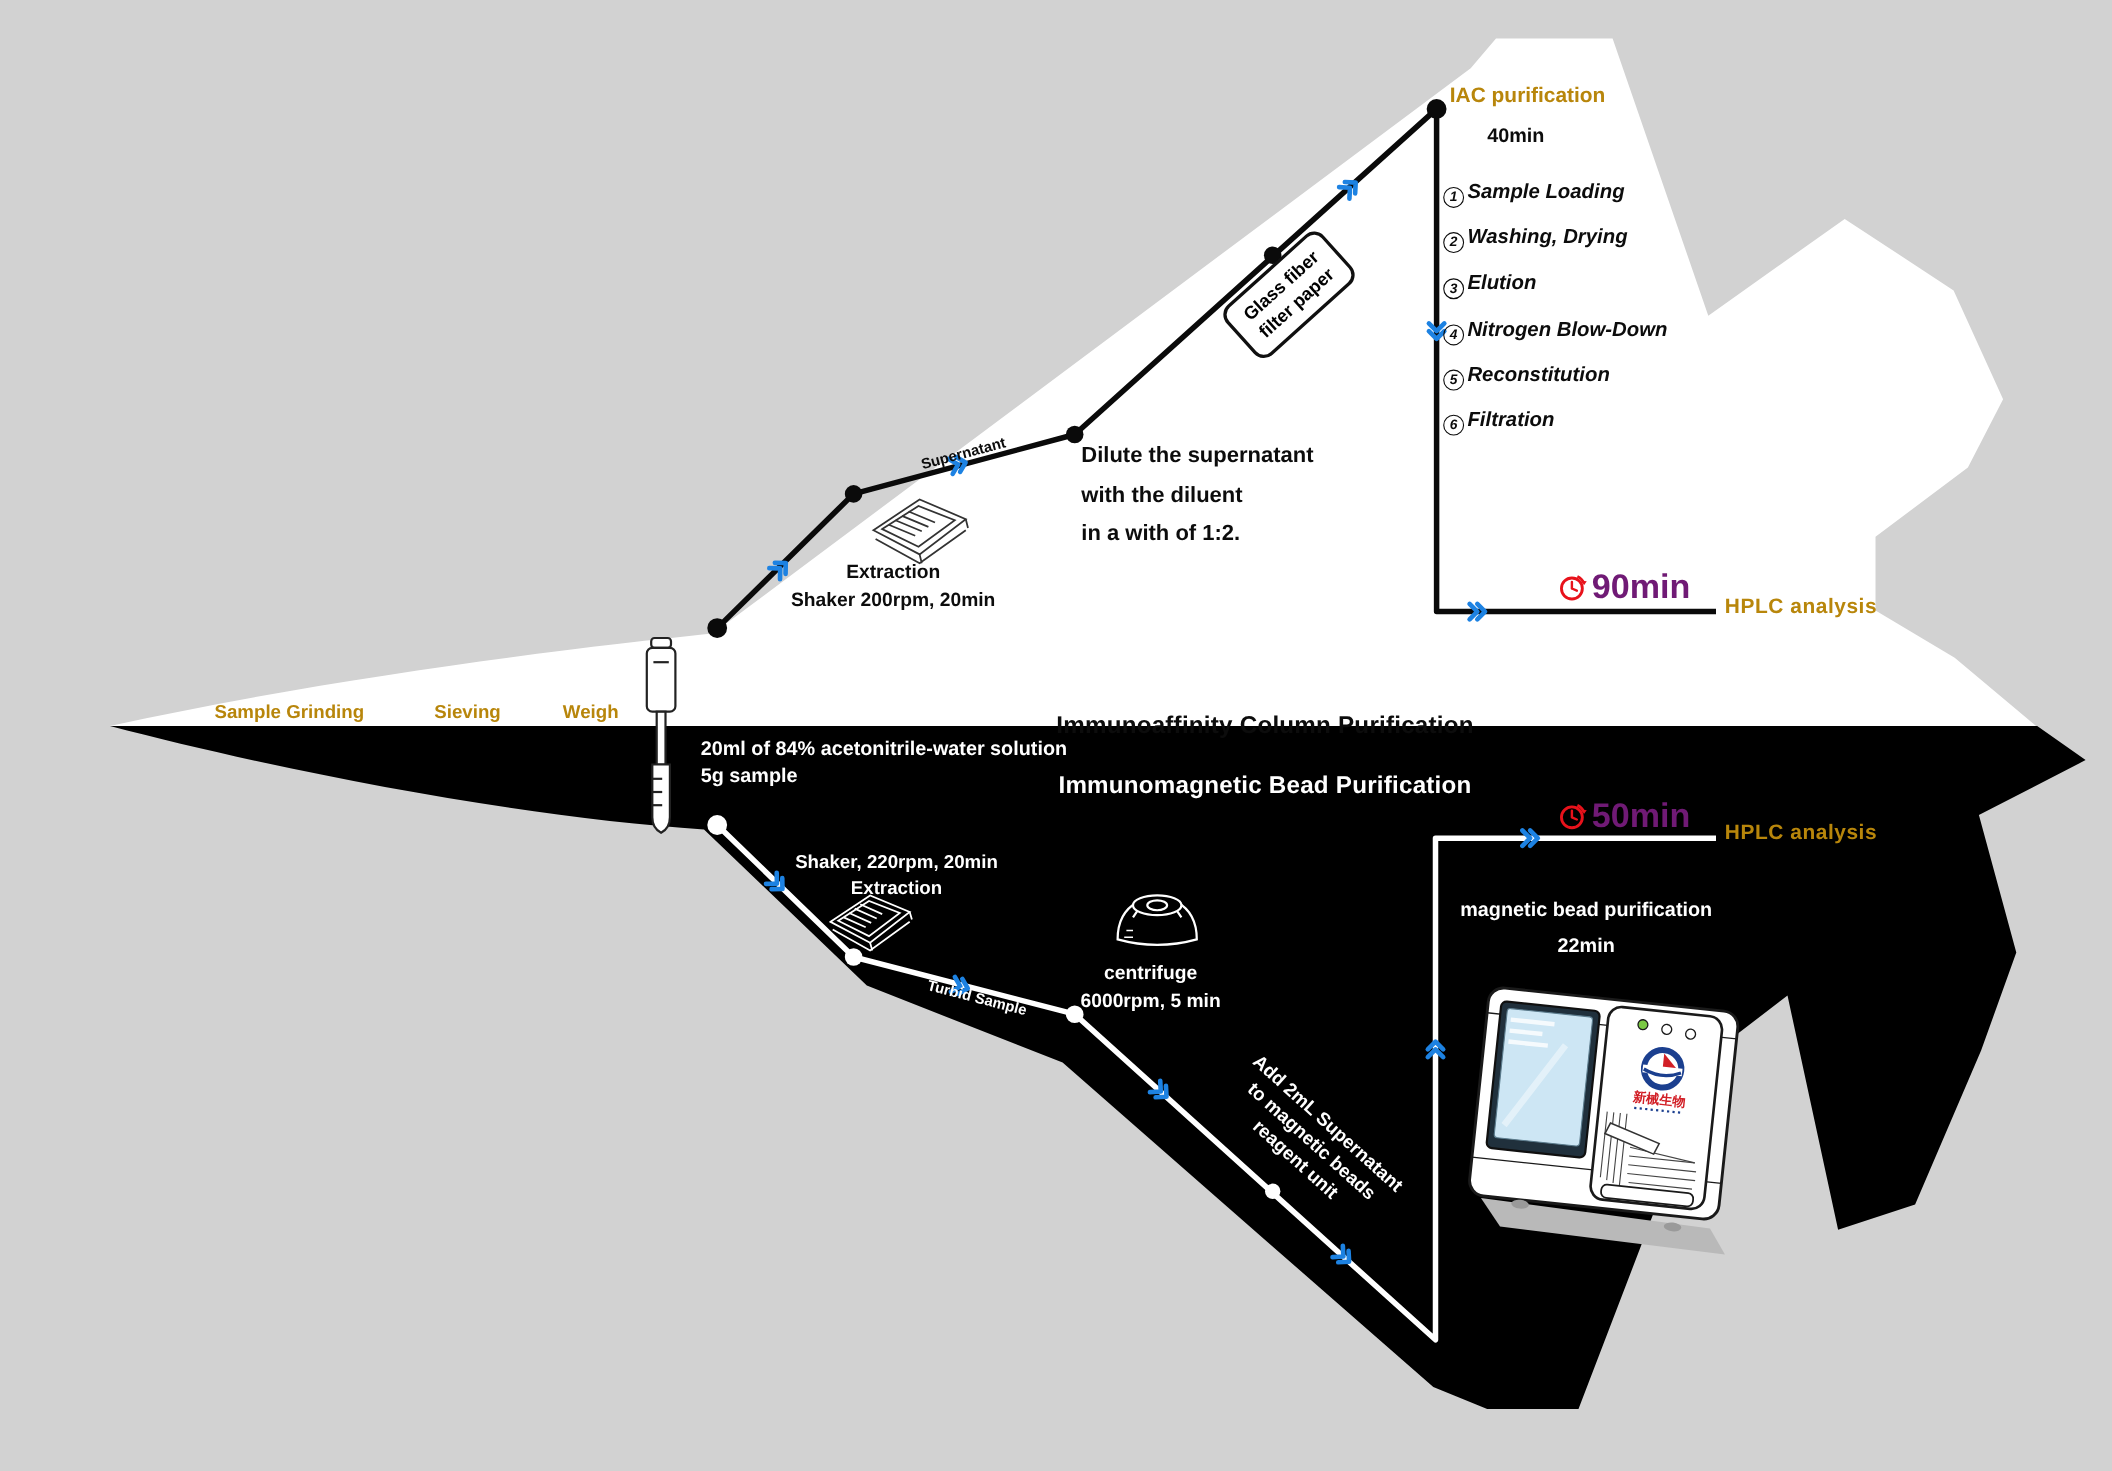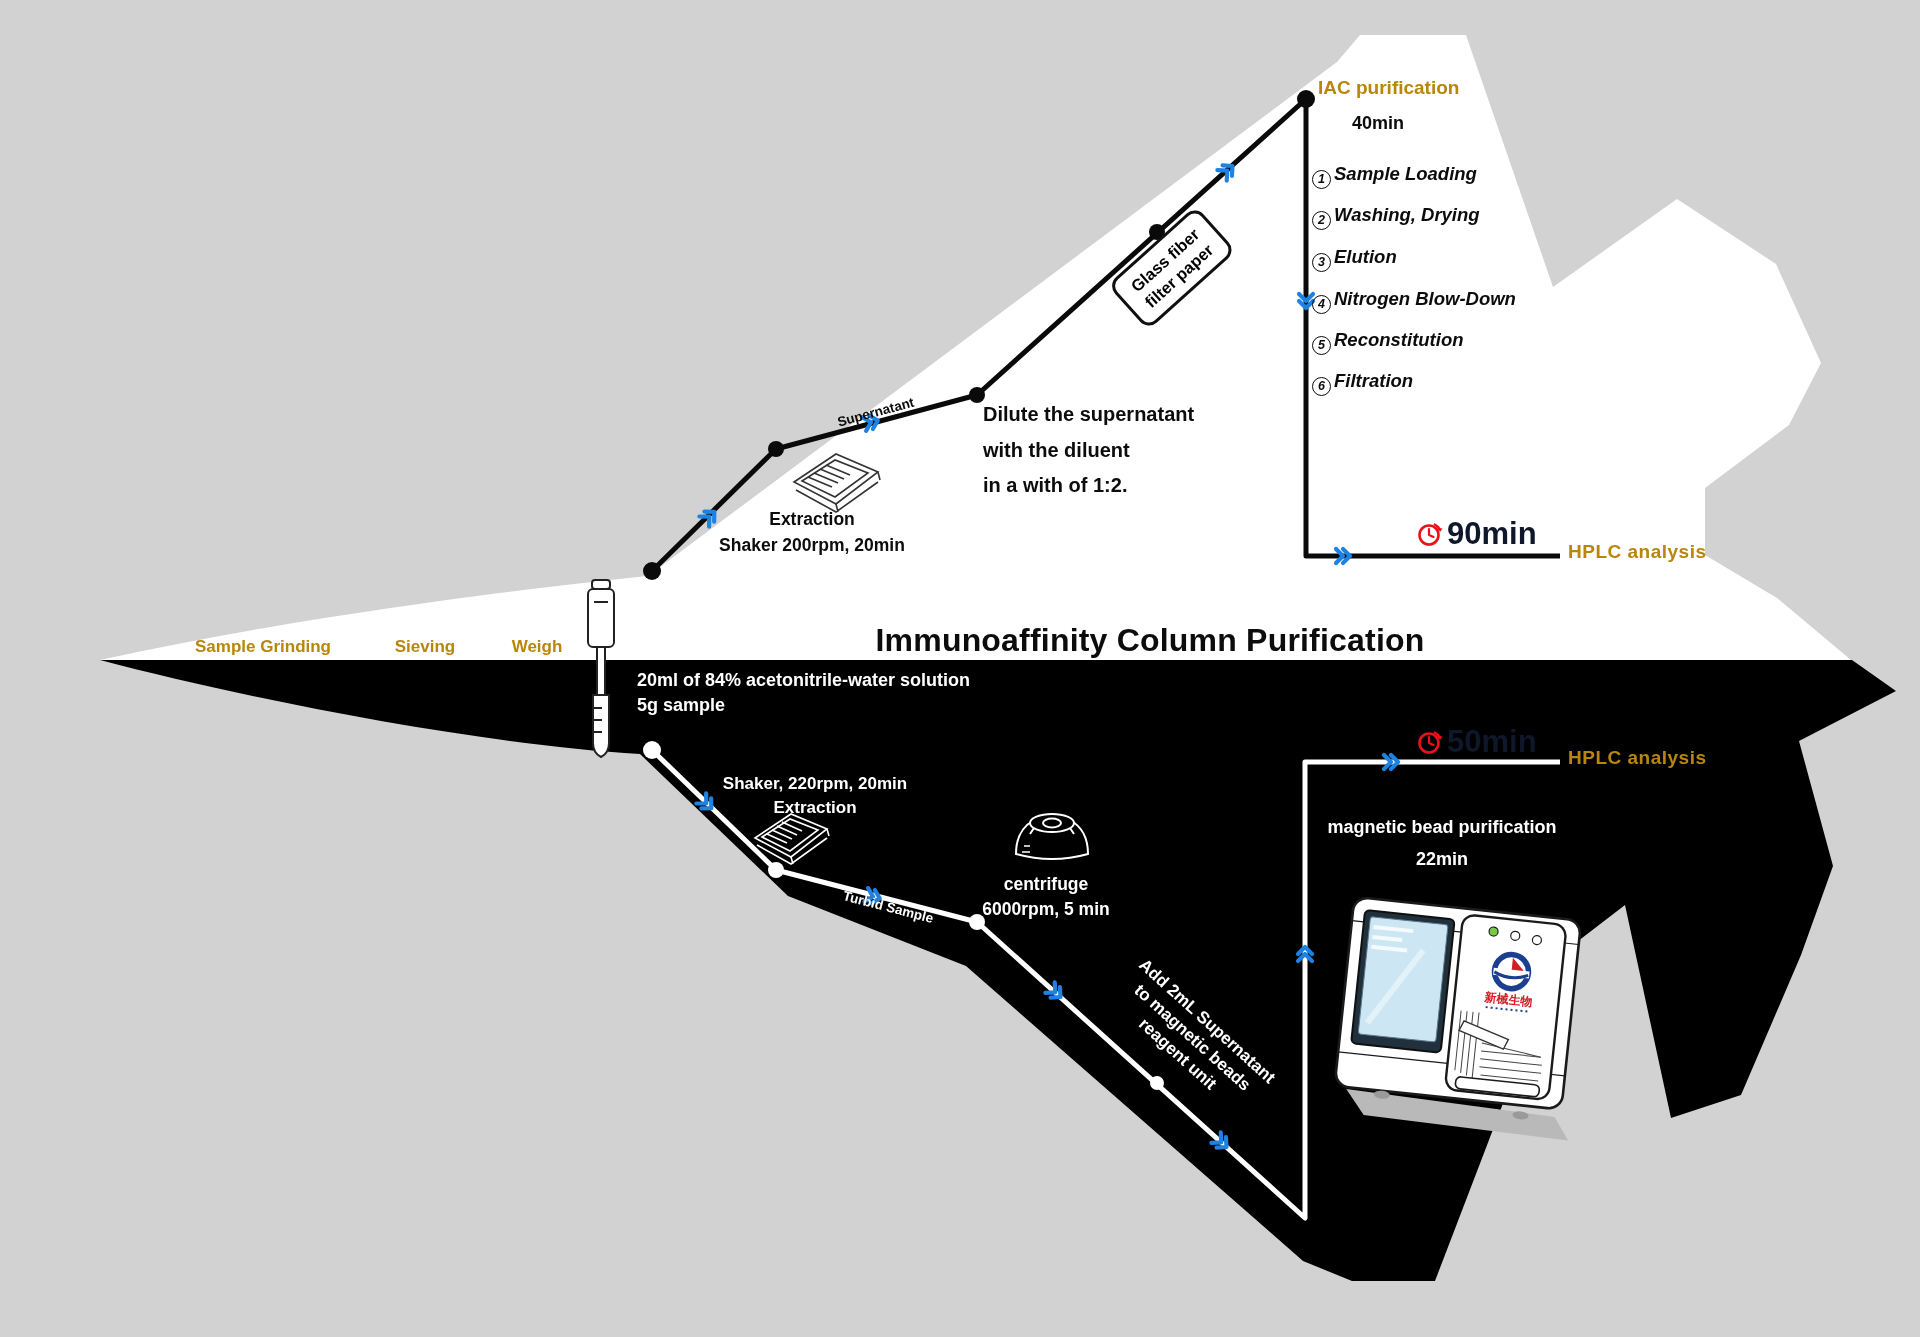--- a/index.html
+++ b/index.html
@@ -4,27 +4,27 @@
 <style>
   html,body{margin:0;padding:0;background:#d2d2d2;}
   .stage{position:relative;width:1920px;height:1337px;background:#d2d2d2;
          font-family:"Liberation Sans",sans-serif;overflow:hidden;}
   .bgsvg{position:absolute;left:0;top:0;}
   .t{position:absolute;margin:0;white-space:nowrap;font-weight:600;color:#0c0c0c;line-height:1.25;}
   .ctr{transform:translate(-50%,-50%);}
   .ctrx{transform:translateX(-50%);}
   .white{color:#ffffff;}
   .gold{color:#b8860b;}
-  .red{color:#0f172a;}
+  .red{color:#701a75;}
   .s17{font-size:17px;}
   .s18{font-size:18px;}
   .s19{font-size:19px;}
   .block{line-height:1.38;}
   .tac{text-align:center;}
-  .title{font-size:32px;font-weight:600;letter-spacing:.2px;}
+  .title{font-size:22px;font-weight:600;letter-spacing:.2px;margin-top:19px;}
   .timebig{font-size:31px;font-weight:700;display:inline-block;vertical-align:middle;}
   .timewrap{display:flex;align-items:center;gap:4px;}
   .hplc{font-size:19px;font-weight:700;letter-spacing:.5px;}
   .step{font-size:18.5px;font-style:italic;}
   .cn{display:inline-block;width:19px;height:19px;line-height:16px;border:1.7px solid #0c0c0c;
       border-radius:50%;text-align:center;font-size:12.5px;margin-right:3px;
       box-sizing:border-box;vertical-align:-3px;font-weight:700;}
   .filterbox{position:absolute;background:#ffffff;border:3px solid #101010;border-radius:12px;
              padding:7px 14px;text-align:center;font-weight:600;font-size:16.5px;line-height:1.25;
              transform:translate(-50%,-50%) rotate(-42deg);}
@@ -175,20 +175,21 @@
   <svg class="arr" style="left:1392px;top:762px;transform:rotate(0deg)">
       <path d="M3,4 L10,11 L3,18"></path>
       <path d="M10,4 L17,11 L10,18"></path>
     </svg>
 
   <div class="t gold s17 ctr" style="left:263px;top:647px">Sample Grinding</div>
   <div class="t gold s17 ctr" style="left:425px;top:647px">Sieving</div>
   <div class="t gold s17 ctr" style="left:537px;top:647px">Weigh</div>
 
   <div class="t title ctr" style="left:1150px;top:640px">Immunoaffinity Column Purification</div>
+  <div class="t title white ctr" style="left:1150px;top:695px">Immunomagnetic Bead Purification</div>
 
 
   <div class="t block tac ctrx" style="left:812px;top:506px;font-size:17.5px;line-height:1.5">
     <span>Extraction</span><br>
     <span>Shaker 200rpm, 20min</span>
   </div>
 
   <div class="t ctr" style="left:876px;top:413px;font-size:13.5px;transform:translate(-50%,-50%) rotate(-15deg)">Supernatant</div>
 
   <div class="t block" style="left:983px;top:397px;font-size:20px;line-height:1.78">

